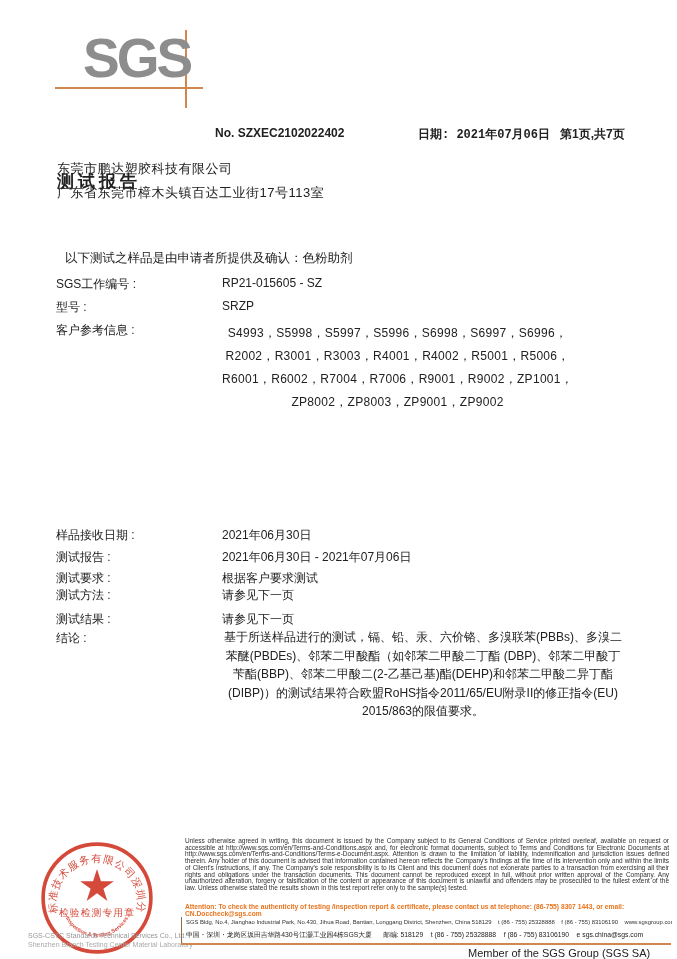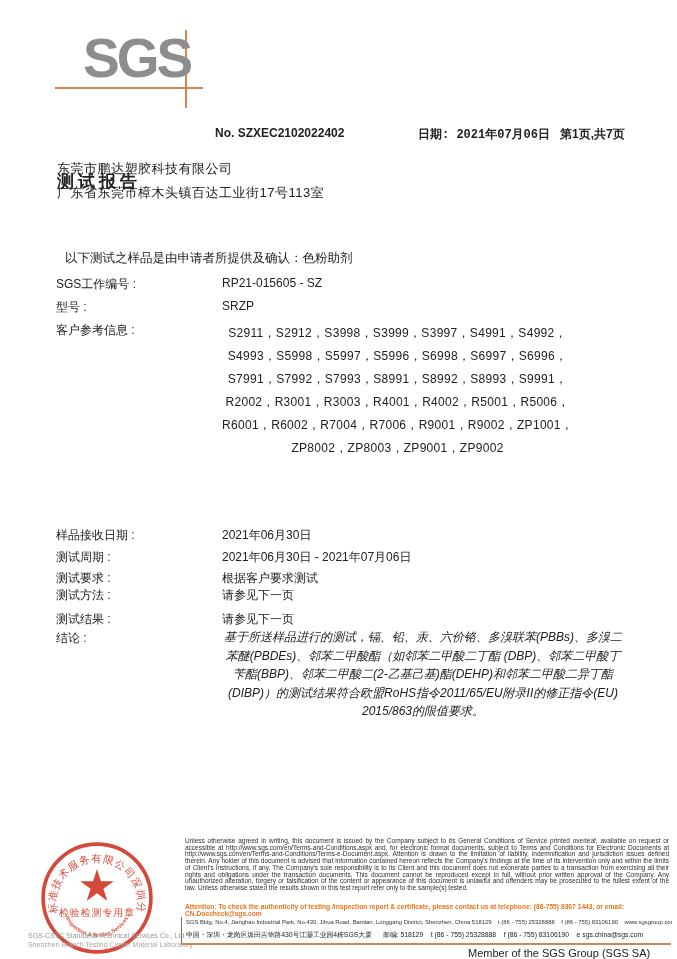--- a/index.html
+++ b/index.html
@@ -29,21 +29,21 @@
   .hdr-page  { position:absolute; left:560px; top:126px; font-size:12px; font-weight:bold; }
 
   .applicant-name { position:absolute; left:57px; top:160px; font-size:13px; letter-spacing:0.5px; }
   .applicant-addr { position:absolute; left:57px; top:184px; font-size:13px; letter-spacing:0.5px; }
 
   .sample-intro { position:absolute; left:57px; top:250px; font-size:12.5px;margin-left:8px; }
 
   .flabel { position:absolute; left:56px; font-size:12px; }
   .fvalue { position:absolute; left:222px; font-size:12px;text-align:center; }
   .codes-line { font-size:12px; line-height:23px; letter-spacing:0.3px; }
-  .conclusion-text { width:402px; line-height:18.5px; font-size:12px;font-style:italic; }
+  .conclusion-text { width:402px; line-height:18.5px; font-size:12px; }
 
   
   .stamp-svg { position:absolute; left:40px; top:841px; width:114px; height:114px; opacity:0.92; }
   .stamp-sub { position:absolute; left:28px; top:931px; width:190px; color:#979797; font-size:7px; line-height:9px; }
   .stamp-sub .l2 { color:#a9a9a9; }
 
   .disclaimer {
     position:absolute; left:185px; top:838px; width:484px;
     font-size:6.5px; line-height:6.7px; text-align:justify; color:#2e2e2e;
   }
@@ -79,32 +79,30 @@
   <div class="sample-intro">以下测试之样品是由申请者所提供及确认：色粉助剂</div>
 
   <div class="flabel" style="top:276px">SGS工作编号 :</div>
   <div class="fvalue" style="top:276px">RP21-015605 - SZ</div>
 
   <div class="flabel" style="top:299px">型号 :</div>
   <div class="fvalue" style="top:299px">SRZP</div>
 
   <div class="flabel" style="top:322px">客户参考信息 :</div>
   <div class="fvalue" style="top:322px">
-    <div class="codes-line">S2911，S2912，S3998，S3999，S3997，S4991，S4992，</div>
     <div class="codes-line">S4993，S5998，S5997，S5996，S6998，S6997，S6996，</div>
-    <div class="codes-line">S7991，S7992，S7993，S8991，S8992，S8993，S9991，</div>
     <div class="codes-line">R2002，R3001，R3003，R4001，R4002，R5001，R5006，</div>
     <div class="codes-line">R6001，R6002，R7004，R7006，R9001，R9002，ZP1001，</div>
     <div class="codes-line">ZP8002，ZP8003，ZP9001，ZP9002</div>
   </div>
 
   <div class="flabel" style="top:527px">样品接收日期 :</div>
   <div class="fvalue" style="top:527px">2021年06月30日</div>
 
-  <div class="flabel" style="top:549px">测试周期 :</div>
+  <div class="flabel" style="top:549px">测试报告 :</div>
   <div class="fvalue" style="top:549px">2021年06月30日 - 2021年07月06日</div>
 
   <div class="flabel" style="top:570px">测试要求 :</div>
   <div class="fvalue" style="top:570px">根据客户要求测试</div>
 
   <div class="flabel" style="top:587px">测试方法 :</div>
   <div class="fvalue" style="top:587px">请参见下一页</div>
 
   <div class="flabel" style="top:611px">测试结果 :</div>
   <div class="fvalue" style="top:611px">请参见下一页</div>

